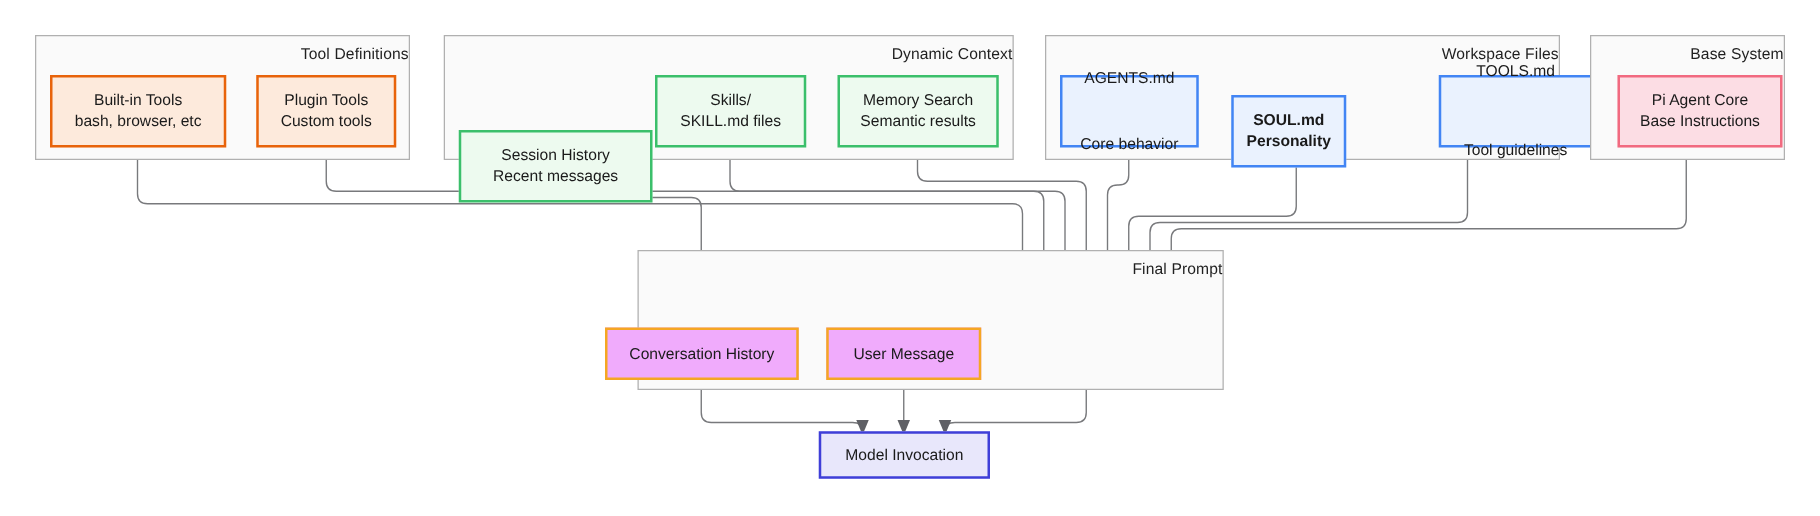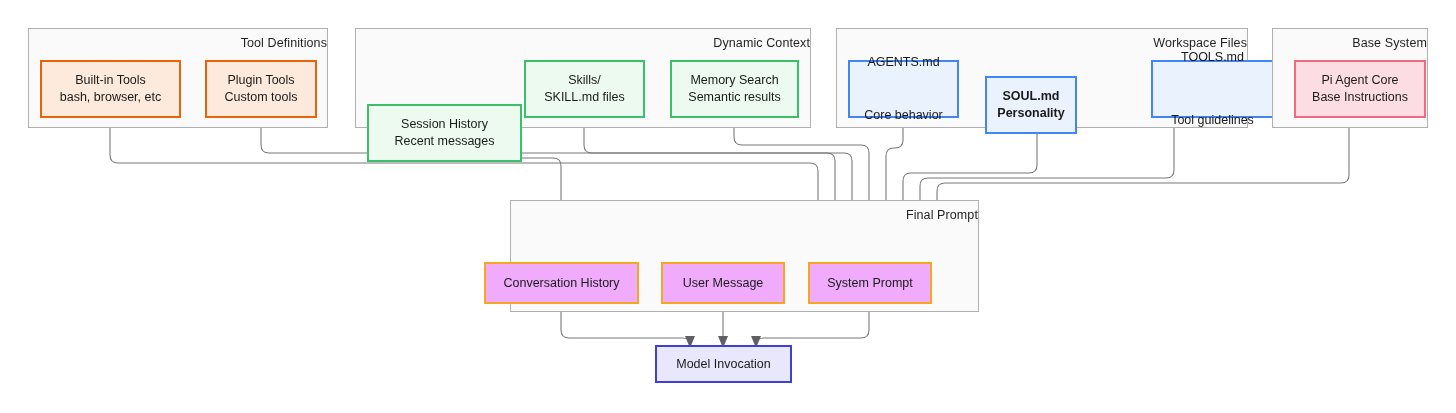--- a/index.html
+++ b/index.html
@@ -175,21 +175,18 @@
 
   <div class="cluster" style="left:474px; top:200px; width:469px; height:112px;margin-left:36px;">
     <div class="cluster-title">Final Prompt</div>
   </div>
   <div class="node n-yellow" style="left:484px; top:262px; width:155px; height:42px;">
     <span>Conversation History</span>
   </div>
   <div class="node n-yellow" style="left:661px; top:262px; width:124px; height:42px;">
     <span>User Message</span>
   </div>
-  <div class="node n-yellow" style="left:808px; top:262px; width:124px; height:42px;">
-    <span>System Prompt</span>
-  </div>
 
   <div class="node n-purple" style="left:655px; top:345px; width:137px; height:38px;">
     <span>Model Invocation</span>
   </div>
 
 </div>
 
 </body></html>

